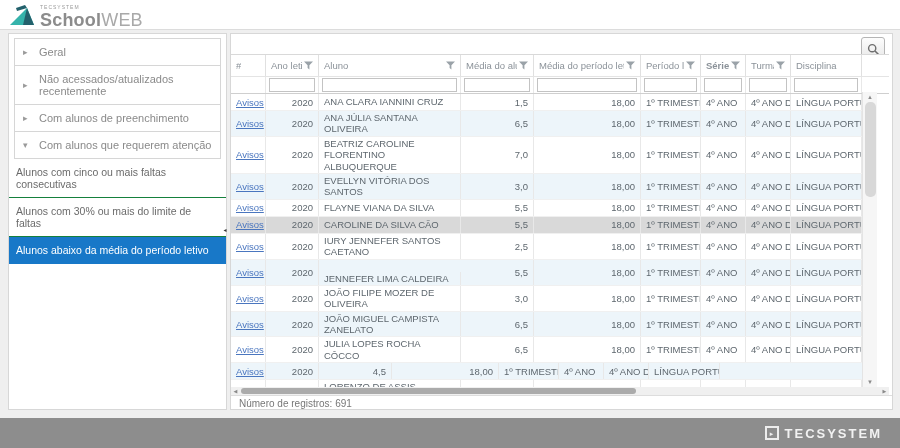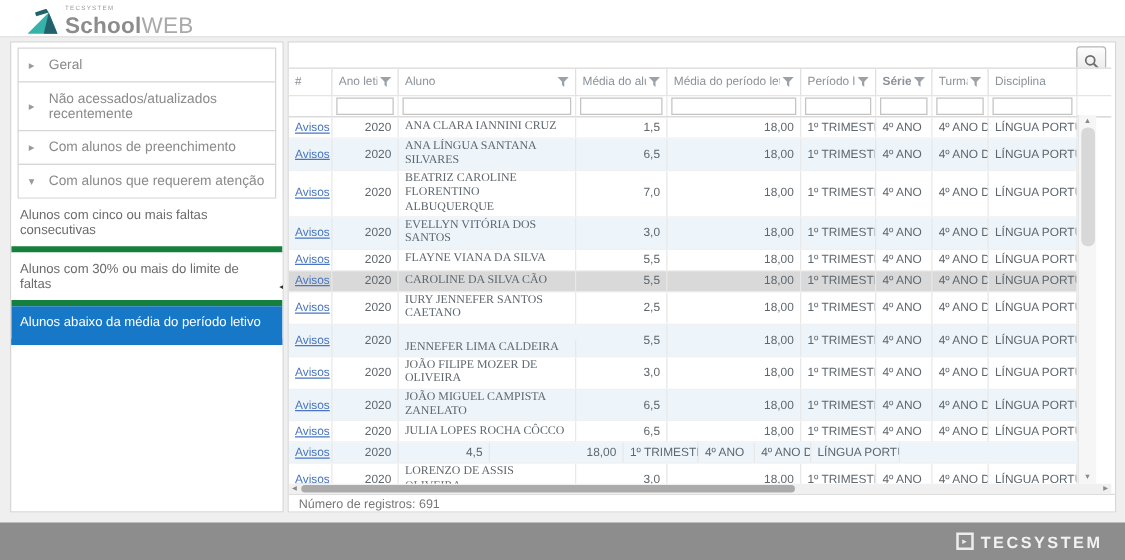--- a/index.html
+++ b/index.html
@@ -2,32 +2,32 @@
 <html><head>
 <meta charset="utf-8">
 <style>
   * { margin:0; padding:0; box-sizing:border-box; }
   html,body { width:900px; height:448px; overflow:hidden; }
   body { font-family:"Liberation Sans", sans-serif; background:#efefef; }
   .app { position:relative; width:900px; height:448px; background:#efefef; overflow:hidden; }
 
   
   .topbar { position:absolute; left:0; top:0; width:900px; height:30px; background:#fff; border-bottom:1px solid #dcdcdc; }
-  .logo { position:absolute; left:22px; top:5px; display:flex; align-items:center; gap:4px; }
+  .logo { position:absolute; left:10px; top:5px; display:flex; align-items:flex-start; gap:4px; }
   .brand-block { display:flex; flex-direction:column; line-height:1; }
   .brand-small { font-size:5px; letter-spacing:1px; color:#9a9a9a; margin-bottom:1px; }
   .brand-main { font-size:18px; color:#8c8c8c; font-weight:600; letter-spacing:0.2px; }
   .brand-main .web { color:#a9a9a9; font-weight:400; }
 
   
   .sidebar { position:absolute; left:8px; top:33px; width:219px; height:377px; background:#fff; border:1px solid #d7d7d7; overflow:hidden; }
   .sb-group { margin:0 5px; margin-top:-1px; border:1px solid #d6d6d6; padding:7px 8px; display:flex; align-items:center; gap:9px; color:#8a8a8a; font-size:11px; cursor:pointer; background:#fff; }
   .sb-group:first-child { margin-top:4px; }
   .sb-arrow { color:#9a9a9a; font-size:9px; width:7px; flex:0 0 auto; }
-  .sb-item { padding:7px 7px; border-bottom:5px solid #15803d; color:#6b6b6b; font-size:10.5px; cursor:pointer; background:#fff; }
+  .sb-item { padding:7px 7px; border-bottom:1px solid #15803d; color:#6b6b6b; font-size:10.5px; cursor:pointer; background:#fff; }
   .sb-item.selected { background:#1878c8; color:#fff; border-bottom-color:#1878c8; }
 
   
   .content { position:absolute; left:230px; top:33px; width:663px; height:377px; background:#fff; border:1px solid #d7d7d7; overflow:hidden; }
 
   .search-btn { position:absolute; top:3px; right:7px; width:24px; height:24px; border:1px solid #b5b5b5; border-radius:3px;
                 background:linear-gradient(#fdfdfd,#e7e7e7); display:flex; align-items:center; justify-content:center; cursor:pointer; }
 
   .grid { position:absolute; left:0; top:20px; width:658px; }
   .grid-header-row { display:flex; width:658px; border-top:1px solid #d9d9d9; background:#fff; height:22px; }
@@ -37,21 +37,21 @@
   .grid-filter-row { display:flex; width:658px; border-top:1px solid #e4e4e4; border-bottom:1px solid #cfcfcf; background:#fff; height:18px; }
   .fcell { padding:1px 3px; border-right:1px solid #e8e8e8; flex:0 0 auto; display:flex; align-items:center; }
   .fcell input { width:100%; height:14px; border:1px solid #c3c3c3; background:#fff; font-size:9px; padding:0 2px; outline:none; }
 
   .grid-body { width:631px; height:293px; overflow:hidden; }
   .grow { display:flex; min-height:17px; border-bottom:1px solid #f0f0f0; background:#fff; cursor:pointer; }
   .grow.alt { background:#edf5fa; }
   .grow.sel { background:#d9d9d9; }
   .cell { display:flex; align-items:center; padding:1px 5px; border-right:1px solid #e8e8e8; font-size:9.5px; color:#5e676e; overflow:hidden; white-space:nowrap; flex:0 0 auto; }
   .cell.align-right { justify-content:flex-end; }
-  .cell.wrap { white-space:normal; line-height:1.2;font-family:Liberation Serif, serif; }
+  .cell.wrap { white-space:normal; line-height:1.2; }
   .avisos { color:#4a76bf; font-size:9.5px; text-decoration:underline; }
 
   
   .vscroll { position:absolute; left:631px; top:58px; width:15px; height:295px; background:#f6f6f6; border-left:1px solid #e4e4e4; }
   .vs-arrow { height:10px; font-size:6px; color:#8a8a8a; text-align:center; line-height:10px; cursor:pointer; }
   .vs-down { position:absolute; bottom:0; left:0; right:0; }
   .vs-thumb { position:absolute; top:10px; left:2px; width:11px; height:95px; background:#d8d8d8; border-radius:5px; cursor:grab; }
 
   
   .hscroll { position:absolute; left:0; top:353px; width:658px; height:8px; background:#f0f0f0; }
@@ -229,21 +229,21 @@
             <div class="cell align-left" style="width: 60px;">1º TRIMESTRE</div>
             <div class="cell align-left" style="width: 45px;">4º ANO</div>
             <div class="cell align-left" style="width: 45px;">4º ANO D2</div>
             <div class="cell align-left" style="width: 71px;">LÍNGUA PORTUGUESA</div>
           </div>
           <div class="grow alt">
             <div class="cell align-left" style="width: 35px;">
               <a href="#" class="avisos">Avisos</a>
             </div>
             <div class="cell align-right" style="width: 53px;">2020</div>
-            <div class="cell align-left wrap" style="width: 142px;">ANA LÍNGUA SANTANA SILVARES</div>
+            <div class="cell align-left wrap" style="width: 142px;">ANA JÚLIA SANTANA OLIVEIRA</div>
             <div class="cell align-right" style="width: 73px;">6,5</div>
             <div class="cell align-right" style="width: 107px;">18,00</div>
             <div class="cell align-left" style="width: 60px;">1º TRIMESTRE</div>
             <div class="cell align-left" style="width: 45px;">4º ANO</div>
             <div class="cell align-left" style="width: 45px;">4º ANO D2</div>
             <div class="cell align-left" style="width: 71px;">LÍNGUA PORTUGUESA</div>
           </div>
           <div class="grow">
             <div class="cell align-left" style="width: 35px;">
               <a href="#" class="avisos">Avisos</a>

